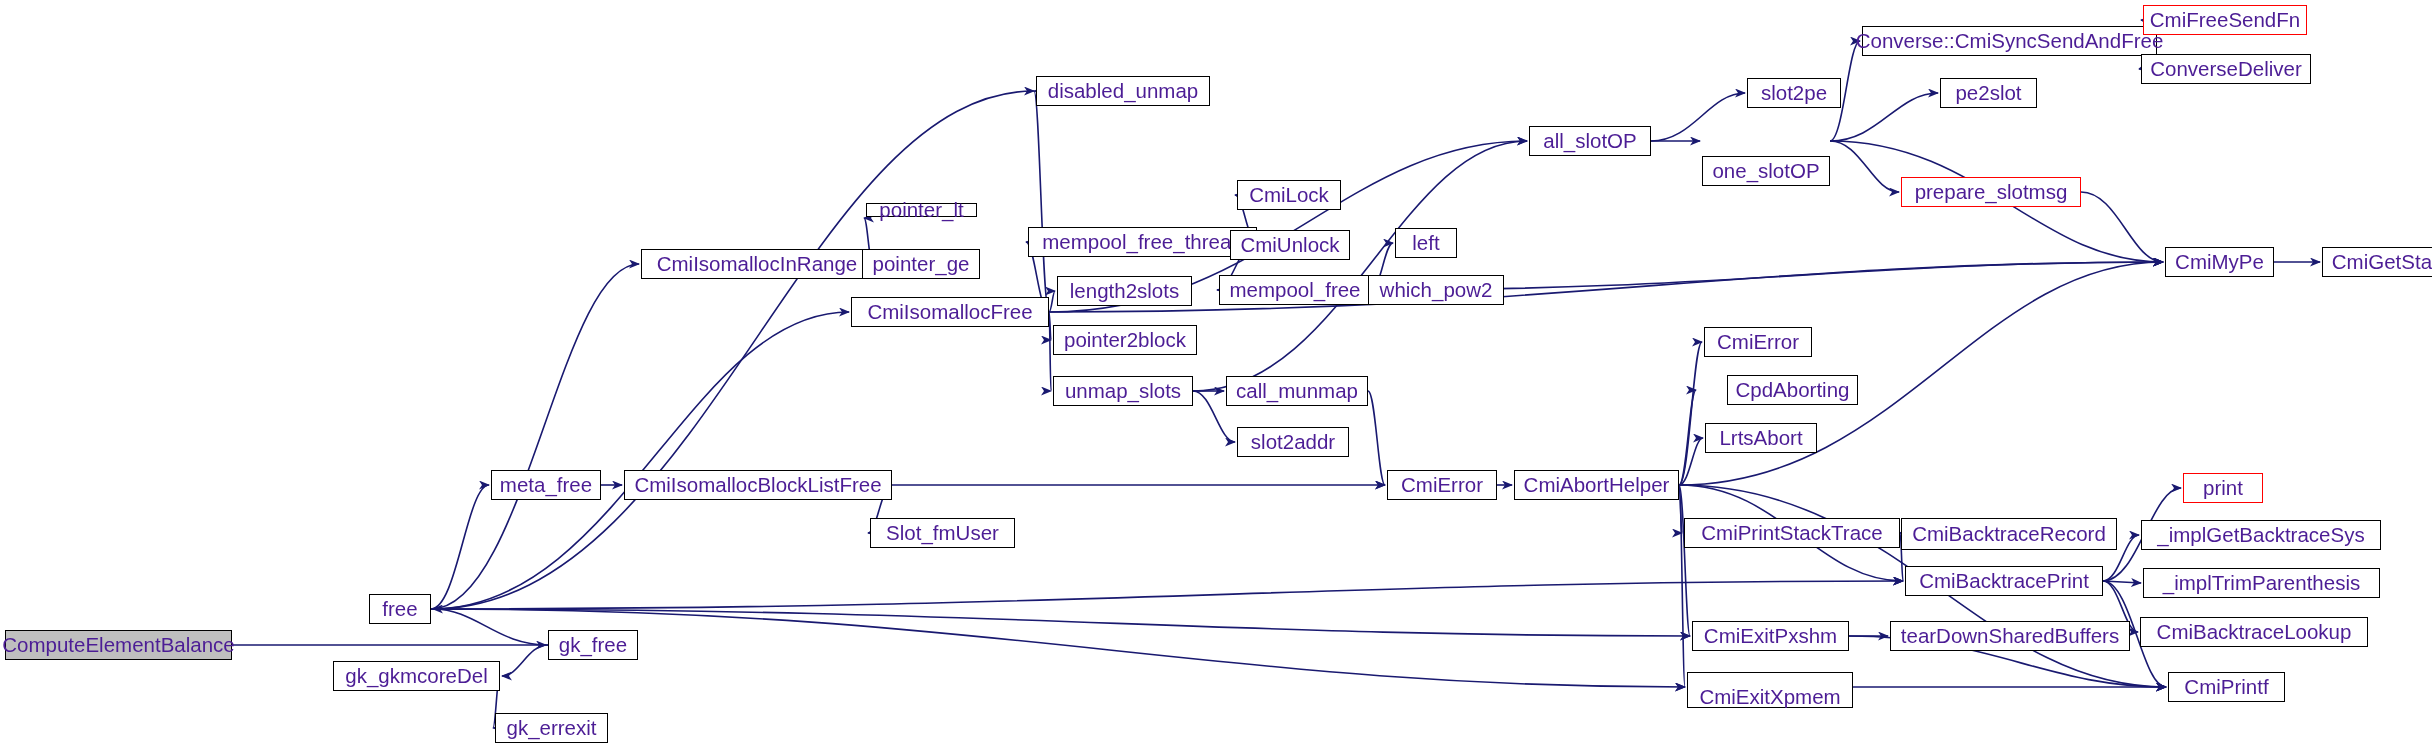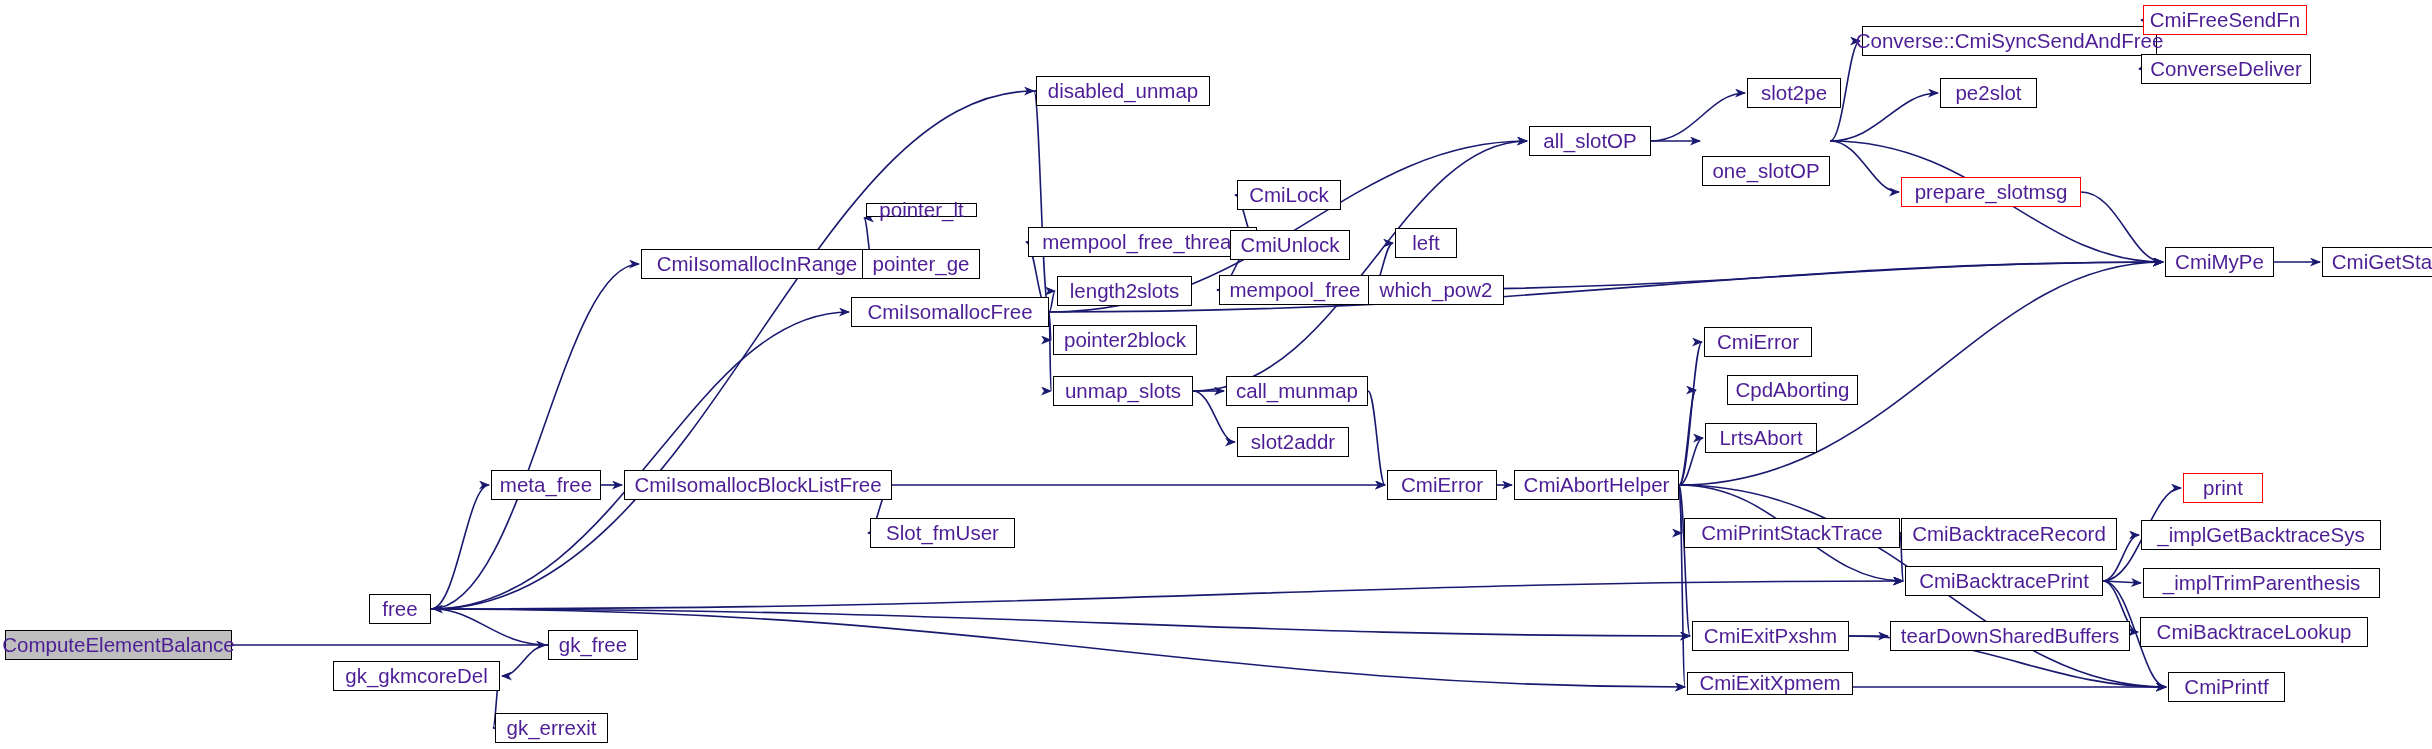--- a/index.html
+++ b/index.html
@@ -237,21 +237,21 @@
       </div>
       <div class="node" style="left: 1905px; top: 566px; width: 198px; height: 30px;">
         <span>CmiBacktracePrint</span>
       </div>
       <div class="node" style="left: 1692px; top: 621px; width: 157px; height: 30px;">
         <span>CmiExitPxshm</span>
       </div>
       <div class="node" style="left: 1890px; top: 621px; width: 240px; height: 30px;">
         <span>tearDownSharedBuffers</span>
       </div>
-      <div class="node" style="left: 1687px; top: 672px; width: 166px; height: 23px;">
+      <div class="node" style="left: 1687px; top: 672px; width: 166px; height: 36px; align-items: flex-end;">
         <span>CmiExitXpmem</span>
       </div>
       <div class="node red" style="left: 2183px; top: 473px; width: 80px; height: 30px;">
         <span>print</span>
       </div>
       <div class="node" style="left: 2141px; top: 520px; width: 240px; height: 30px;">
         <span>_implGetBacktraceSys</span>
       </div>
       <div class="node" style="left: 2143px; top: 568px; width: 237px; height: 30px;">
         <span>_implTrimParenthesis</span>

